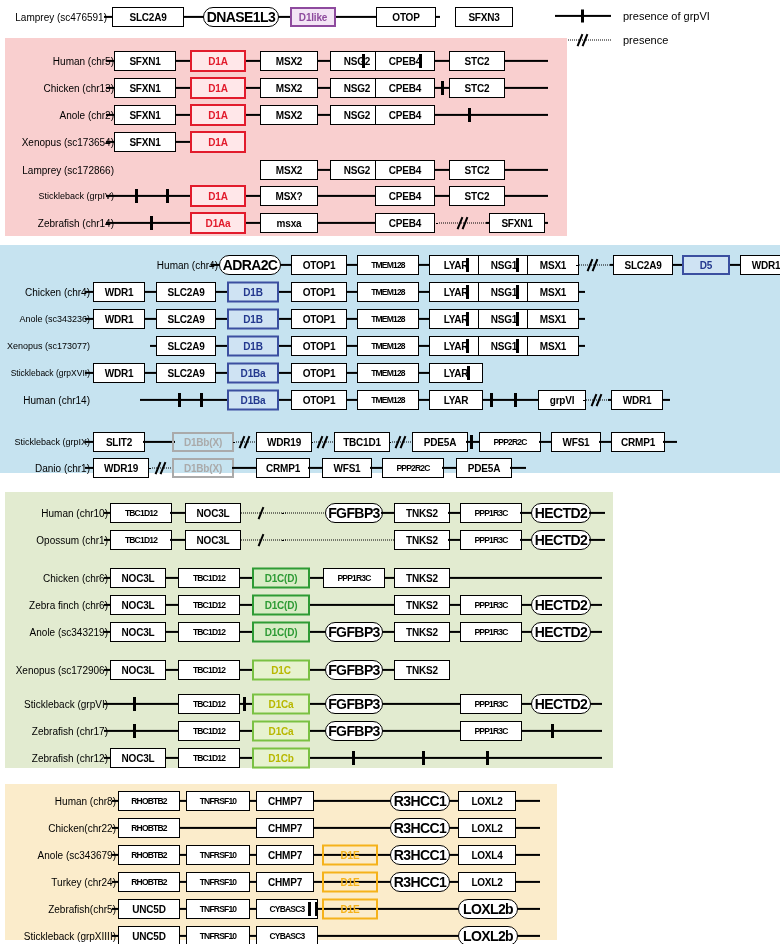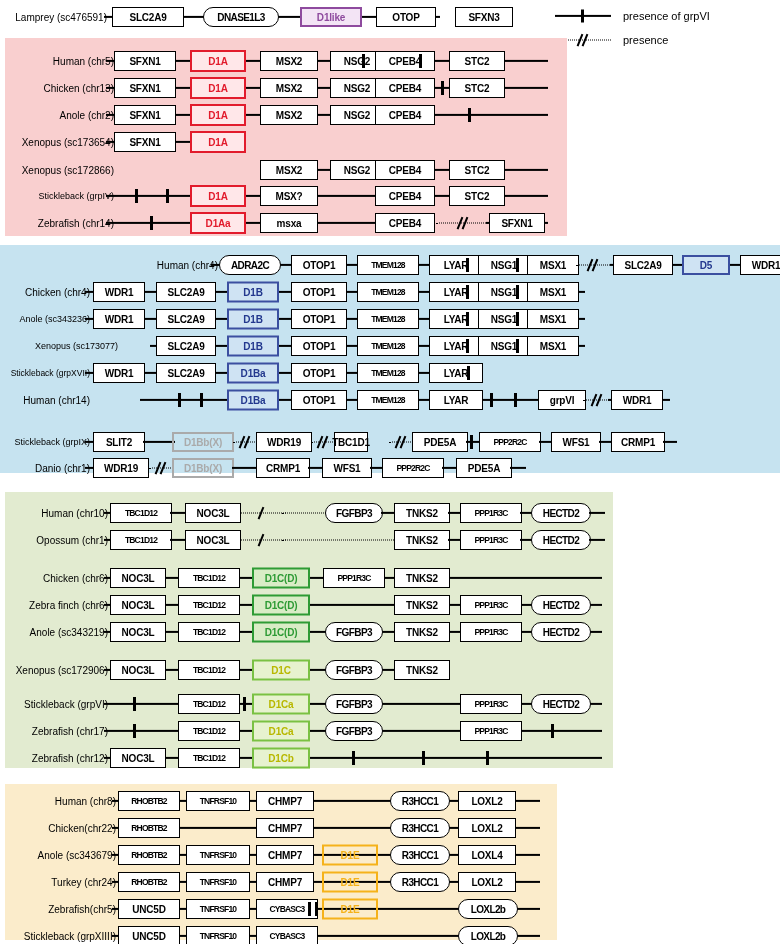--- a/index.html
+++ b/index.html
@@ -19,21 +19,21 @@
   
   .line{position:absolute;height:2.2px;background:#000;top:50%;transform:translateY(-50%);}
   
   .gene{
     position:absolute;top:50%;transform:translateY(-50%);
     box-sizing:border-box;border:1.8px solid #000;background:#ffffff;
     display:flex;align-items:center;justify-content:center;
     font-size:10px;font-weight:bold;color:#000;letter-spacing:-0.2px;
     height:20px;white-space:nowrap;
   }
-  .gene.tight{font-size:10px;letter-spacing:-0.6px;border-radius:10px;}
+  .gene.tight{font-size:14px;letter-spacing:-0.6px;border-radius:10px;}
   .gene.tighter{font-size:8.5px;letter-spacing:-0.8px;}
   
   .gene.d1a{border:2.6px solid #e21b2c;color:#e21b2c;background:#ffe7e9;}
   .gene.d1b{border:2.6px solid #3b4fa0;color:#23388e;background:#cfe3f3;}
   .gene.d5 {border:2.2px solid #3b4fa0;color:#23388e;background:#cfe3f3;}
   .gene.dgray{border:2.2px solid #aaaaaa;color:#aaaaaa;background:transparent;}
   .gene.d1cd{border:2.6px solid #2e9b35;color:#2e9b35;background:#d9ecc6;}
   .gene.d1c {border:2.6px solid #7ac143;color:#b8b800;background:#e7f2cf;}
   .gene.d1e {border:2.6px solid #f5b21a;color:#f5b21a;background:transparent;}
   
@@ -55,21 +55,21 @@
   .legend .tx{position:absolute;left:68px;top:50%;transform:translateY(-50%);white-space:nowrap;}
 </style>
 </head>
 <body>
 
 <div class="row" style="left:0;top:17px;width:460px;">
   <div class="rowlabel" style="right:353px;">Lamprey (sc476591)</div>
   <div class="line" style="left:104px;width:336px;"></div>
   <div class="gene" style="left:112px;width:72px;">SLC2A9</div>
   <div class="gene tight" style="left:203px;width:76px;">DNASE1L3</div>
-  <div class="gene" style="left:300px;width:62px;border:2.4px solid #8e4a9e;color:#8e4a9e;background:#f3e4f5;">D1like</div>
+  <div class="gene" style="left:290px;width:46px;border:2.4px solid #8e4a9e;color:#8e4a9e;background:#f3e4f5;">D1like</div>
   <div class="gene" style="left:376px;width:60px;">OTOP</div>
   <div class="gene" style="left:455px;width:58px;">SFXN3</div>
 </div>
 
 <div class="legend" style="left:555px;top:5px;width:220px;height:22px;">
   <div class="ln" style="left:0;width:56px;"></div>
   <div class="tk" style="left:26px;"></div>
   <div class="tx">presence of grpVI</div>
 </div>
 <div class="legend" style="left:555px;top:29px;width:220px;height:22px;">
@@ -122,21 +122,21 @@
 </div>
 
 <div class="row" style="left:0;top:142px;width:560px;">
   <div class="rowlabel" style="right:446px;">Xenopus (sc173654)</div>
   <div class="line" style="left:106px;width:140px;"></div>
   <div class="gene" style="left:114px;width:62px;">SFXN1</div>
   <div class="gene d1a" style="left:190px;width:56px;height:22px;">D1A</div>
 </div>
 
 <div class="row" style="left:0;top:170px;width:560px;">
-  <div class="rowlabel" style="right:446px;">Xenopus (sc172866)</div>
+  <div class="rowlabel" style="right:446px;">Lamprey (sc172866)</div>
   <div class="line" style="left:262px;width:286px;"></div>
   <div class="gene" style="left:260px;width:58px;">MSX2</div>
   <div class="gene" style="left:330px;width:54px;">NSG2</div>
   <div class="gene" style="left:375px;width:60px;">CPEB4</div>
   <div class="gene" style="left:449px;width:56px;">STC2</div>
 </div>
 
 <div class="row" style="left:0;top:196px;width:560px;">
   <div class="rowlabel sm" style="right:446px;">Stickleback (grpIV)</div>
   <div class="line" style="left:106px;width:442px;"></div>
@@ -216,21 +216,21 @@
   <div class="gene" style="left:291px;width:56px;">OTOP1</div>
   <div class="gene tighter" style="left:357px;width:62px;">TMEM128</div>
   <div class="gene" style="left:429px;width:54px;">LYAR</div>
   <div class="tick" style="left:466px;"></div>
   <div class="gene" style="left:478px;width:52px;">NSG1</div>
   <div class="tick" style="left:516px;"></div>
   <div class="gene" style="left:527px;width:52px;">MSX1</div>
 </div>
 
 <div class="row" style="left:0;top:346px;width:780px;">
-  <div class="rowlabel sm" style="right:662px;">Xenopus (sc173077)</div>
+  <div class="rowlabel sm" style="right:690px;">Xenopus (sc173077)</div>
   <div class="line" style="left:150px;width:435px;"></div>
   <div class="gene" style="left:156px;width:60px;">SLC2A9</div>
   <div class="gene d1b" style="left:227px;width:52px;height:21px;">D1B</div>
   <div class="gene" style="left:291px;width:56px;">OTOP1</div>
   <div class="gene tighter" style="left:357px;width:62px;">TMEM128</div>
   <div class="gene" style="left:429px;width:54px;">LYAR</div>
   <div class="tick" style="left:466px;"></div>
   <div class="gene" style="left:478px;width:52px;">NSG1</div>
   <div class="tick" style="left:516px;"></div>
   <div class="gene" style="left:527px;width:52px;">MSX1</div>
@@ -285,21 +285,21 @@
       </div>
   </div>
   <div class="gene" style="left:256px;width:56px;">WDR19</div>
   <div class="omit" style="left:311px;width:24px;">
     <div class="dots"></div>
     <div class="sl">
         <i></i>
         <i></i>
       </div>
   </div>
-  <div class="gene" style="left:334px;width:34px;">TBC1D1</div>
+  <div class="gene" style="left:334px;width:56px;">TBC1D1</div>
   <div class="omit" style="left:389px;width:24px;">
     <div class="dots"></div>
     <div class="sl">
         <i></i>
         <i></i>
       </div>
   </div>
   <div class="gene" style="left:412px;width:56px;">PDE5A</div>
   <div class="line" style="left:466px;width:14px;"></div>
   <div class="tick" style="left:470px;"></div>

